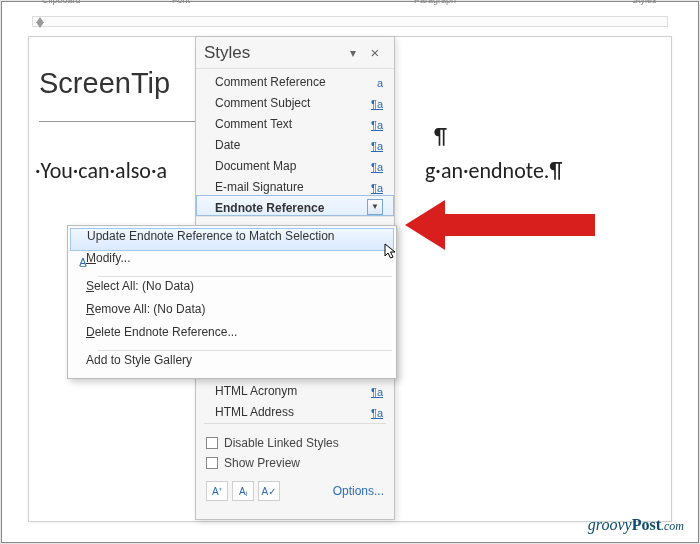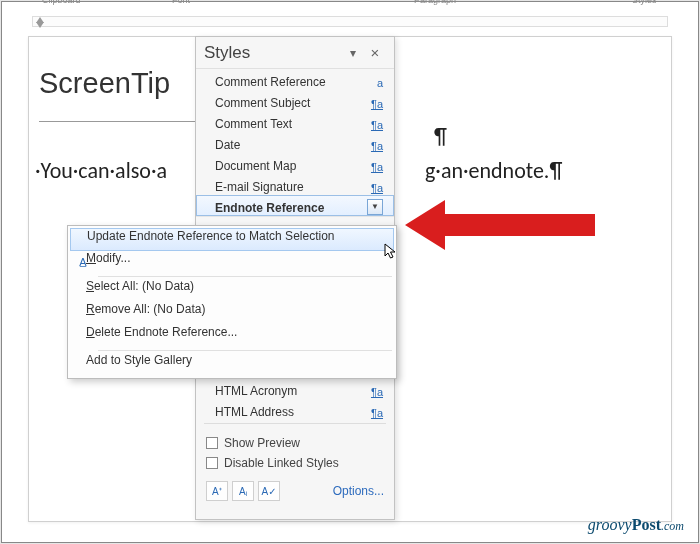--- a/index.html
+++ b/index.html
@@ -337,25 +337,25 @@
         <span class="label">HTML Address</span>
         <span class="marker pi">¶a</span>
       </div>
     </div>
 
     <div style="height:1px;background:#ddd;margin:3px 8px;"></div>
 
     <div class="styles-footer">
       <div class="check-row">
         <span class="box"></span>
-        <span>Show Preview</span>
+        <span>Disable Linked Styles</span>
       </div>
       <div class="check-row">
         <span class="box"></span>
-        <span>Disable Linked Styles</span>
+        <span>Show Preview</span>
       </div>
     </div>
 
     <div class="footer-icons">
       <div class="tiny-icon">A⁺</div>
       <div class="tiny-icon">Aᵢ</div>
       <div class="tiny-icon">A✓</div>
       <div class="options-link">Options...</div>
     </div>
   </div>

